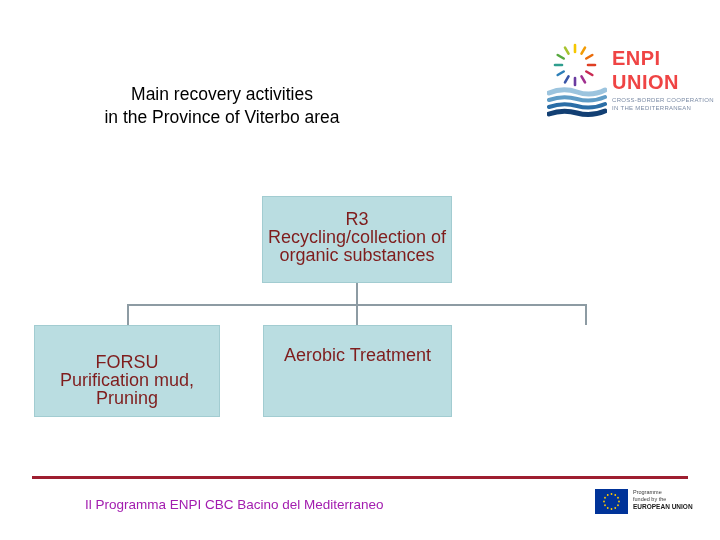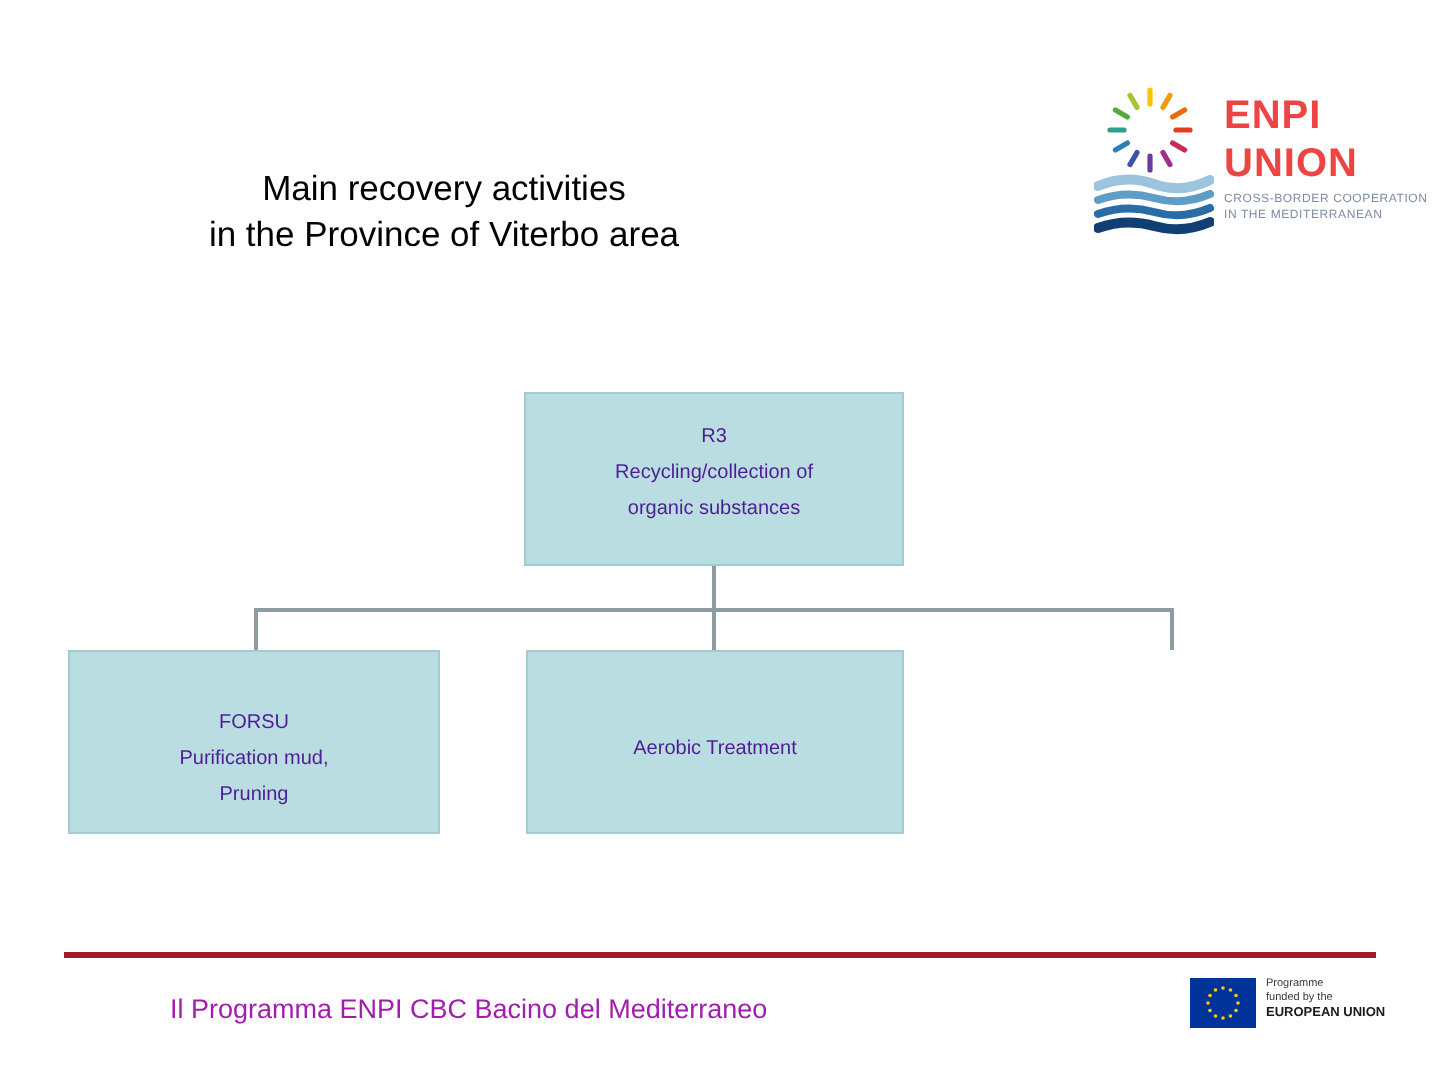--- a/index.html
+++ b/index.html
@@ -18,25 +18,25 @@
 
   
   .logo-mark{position:absolute;left:547px;top:39px;width:60px;height:80px;}
   .logo-text{position:absolute;left:612px;top:46px;}
   .logo-name{font-size:20px;line-height:24px;font-weight:bold;color:#ef4444;letter-spacing:0.5px;}
   .logo-tagline{margin-top:3px;font-size:6px;line-height:7.5px;color:#7b8ba5;letter-spacing:0.3px;white-space:pre-line;}
 
   
   .box{
     position:absolute;background:#badde1;border:1px solid #a2ccd1;box-sizing:border-box;
-    text-align:center;font-size:10px;line-height:18px;color:#4c1d95;white-space:pre-line;
+    text-align:center;font-size:18px;line-height:18px;color:#7f1d1d;white-space:pre-line;
   }
   .box-root {left:262px;top:196px;width:190px;height:87px;padding-top:13px;}
   .box-left {left:34px; top:325px;width:186px;height:92px;padding-top:27px;}
-  .box-mid  {left:263px;top:325px;width:189px;height:92px;padding-top:40px;}
+  .box-mid  {left:263px;top:325px;width:189px;height:92px;padding-top:20px;}
   .box-right{left:491px;top:325px;width:185px;height:92px;padding-top:21px;}
 
   
   .conn{position:absolute;background:#8d9ba3;}
   .conn-root-down{left:356px;top:283px;width:2px;height:22px;}
   .conn-horiz{left:127px;top:304px;width:460px;height:2px;}
   .conn-drop-left{left:127px;top:305px;width:2px;height:20px;}
   .conn-drop-mid{left:356px;top:305px;width:2px;height:20px;}
   .conn-drop-right{left:585px;top:305px;width:2px;height:20px;}
 

